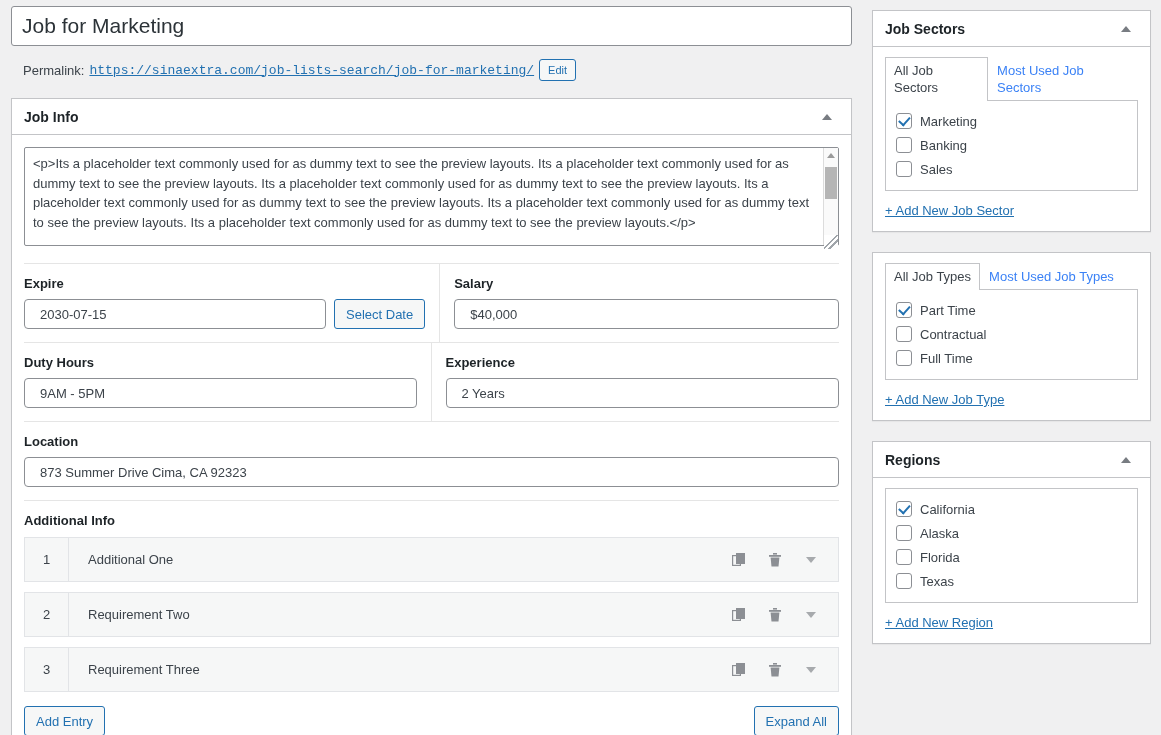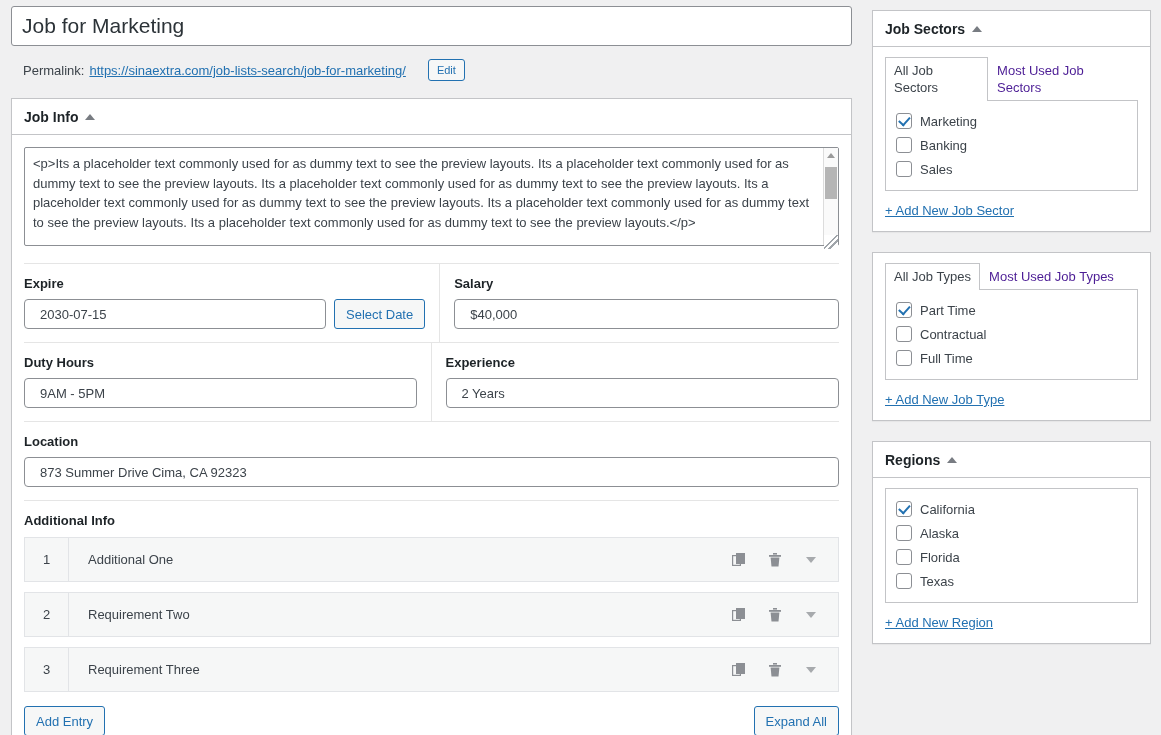--- a/index.html
+++ b/index.html
@@ -45,23 +45,24 @@
     margin: 11px 0 0 12px;
     font-size: 13px;
     color: #3c434a;
     height: 26px;
   }
   .permalink-label { margin-right: 5px; }
   .permalink-link {
     color: #2271b1;
     text-decoration: underline;
     cursor: pointer;
+    font-family: Liberation Mono, monospace;
   }
   .edit-btn {
-    margin-left: 22px;
+    margin-left: 5px;
     font-size: 11px;
     line-height: 20px;
     height: 22px;
     padding: 0 8px;
     color: #2271b1;
     background: #f6f7f7;
     border: 1px solid #2271b1;
     border-radius: 3px;
     cursor: pointer;
     font-family: "Liberation Sans", sans-serif;
@@ -70,20 +71,21 @@
   
   .postbox {
     background: #fff;
     border: 1px solid #c3c4c7;
     margin-top: 15px;
     box-shadow: 0 1px 1px rgba(0,0,0,.04);
   }
   .postbox-header {
     display: flex;
     align-items: center;
+    justify-content: space-between;
     padding: 0 12px;
     height: 36px;
     border-bottom: 1px solid #c3c4c7;
   }
   .postbox-title {
     font-size: 14px;
     font-weight: bold;
     color: #1d2327;
   }
   .toggle-ind {
@@ -266,21 +268,21 @@
     position: relative;
     z-index: 2;
   }
   .tab {
     font-size: 13px;
     padding: 4px 8px 5px 8px;
     line-height: 17px;
     cursor: pointer;
     border: 1px solid transparent;
     border-bottom: none;
-    color: #4c1d95;
+    color: #3b82f6;
   }
   .tab.active {
     background: #fff;
     border-color: #c3c4c7;
     color: #3c434a;
   }
   .tax-list {
     border: 1px solid #c3c4c7;
     background: #fff;
     padding: 8px 10px 9px 10px;

